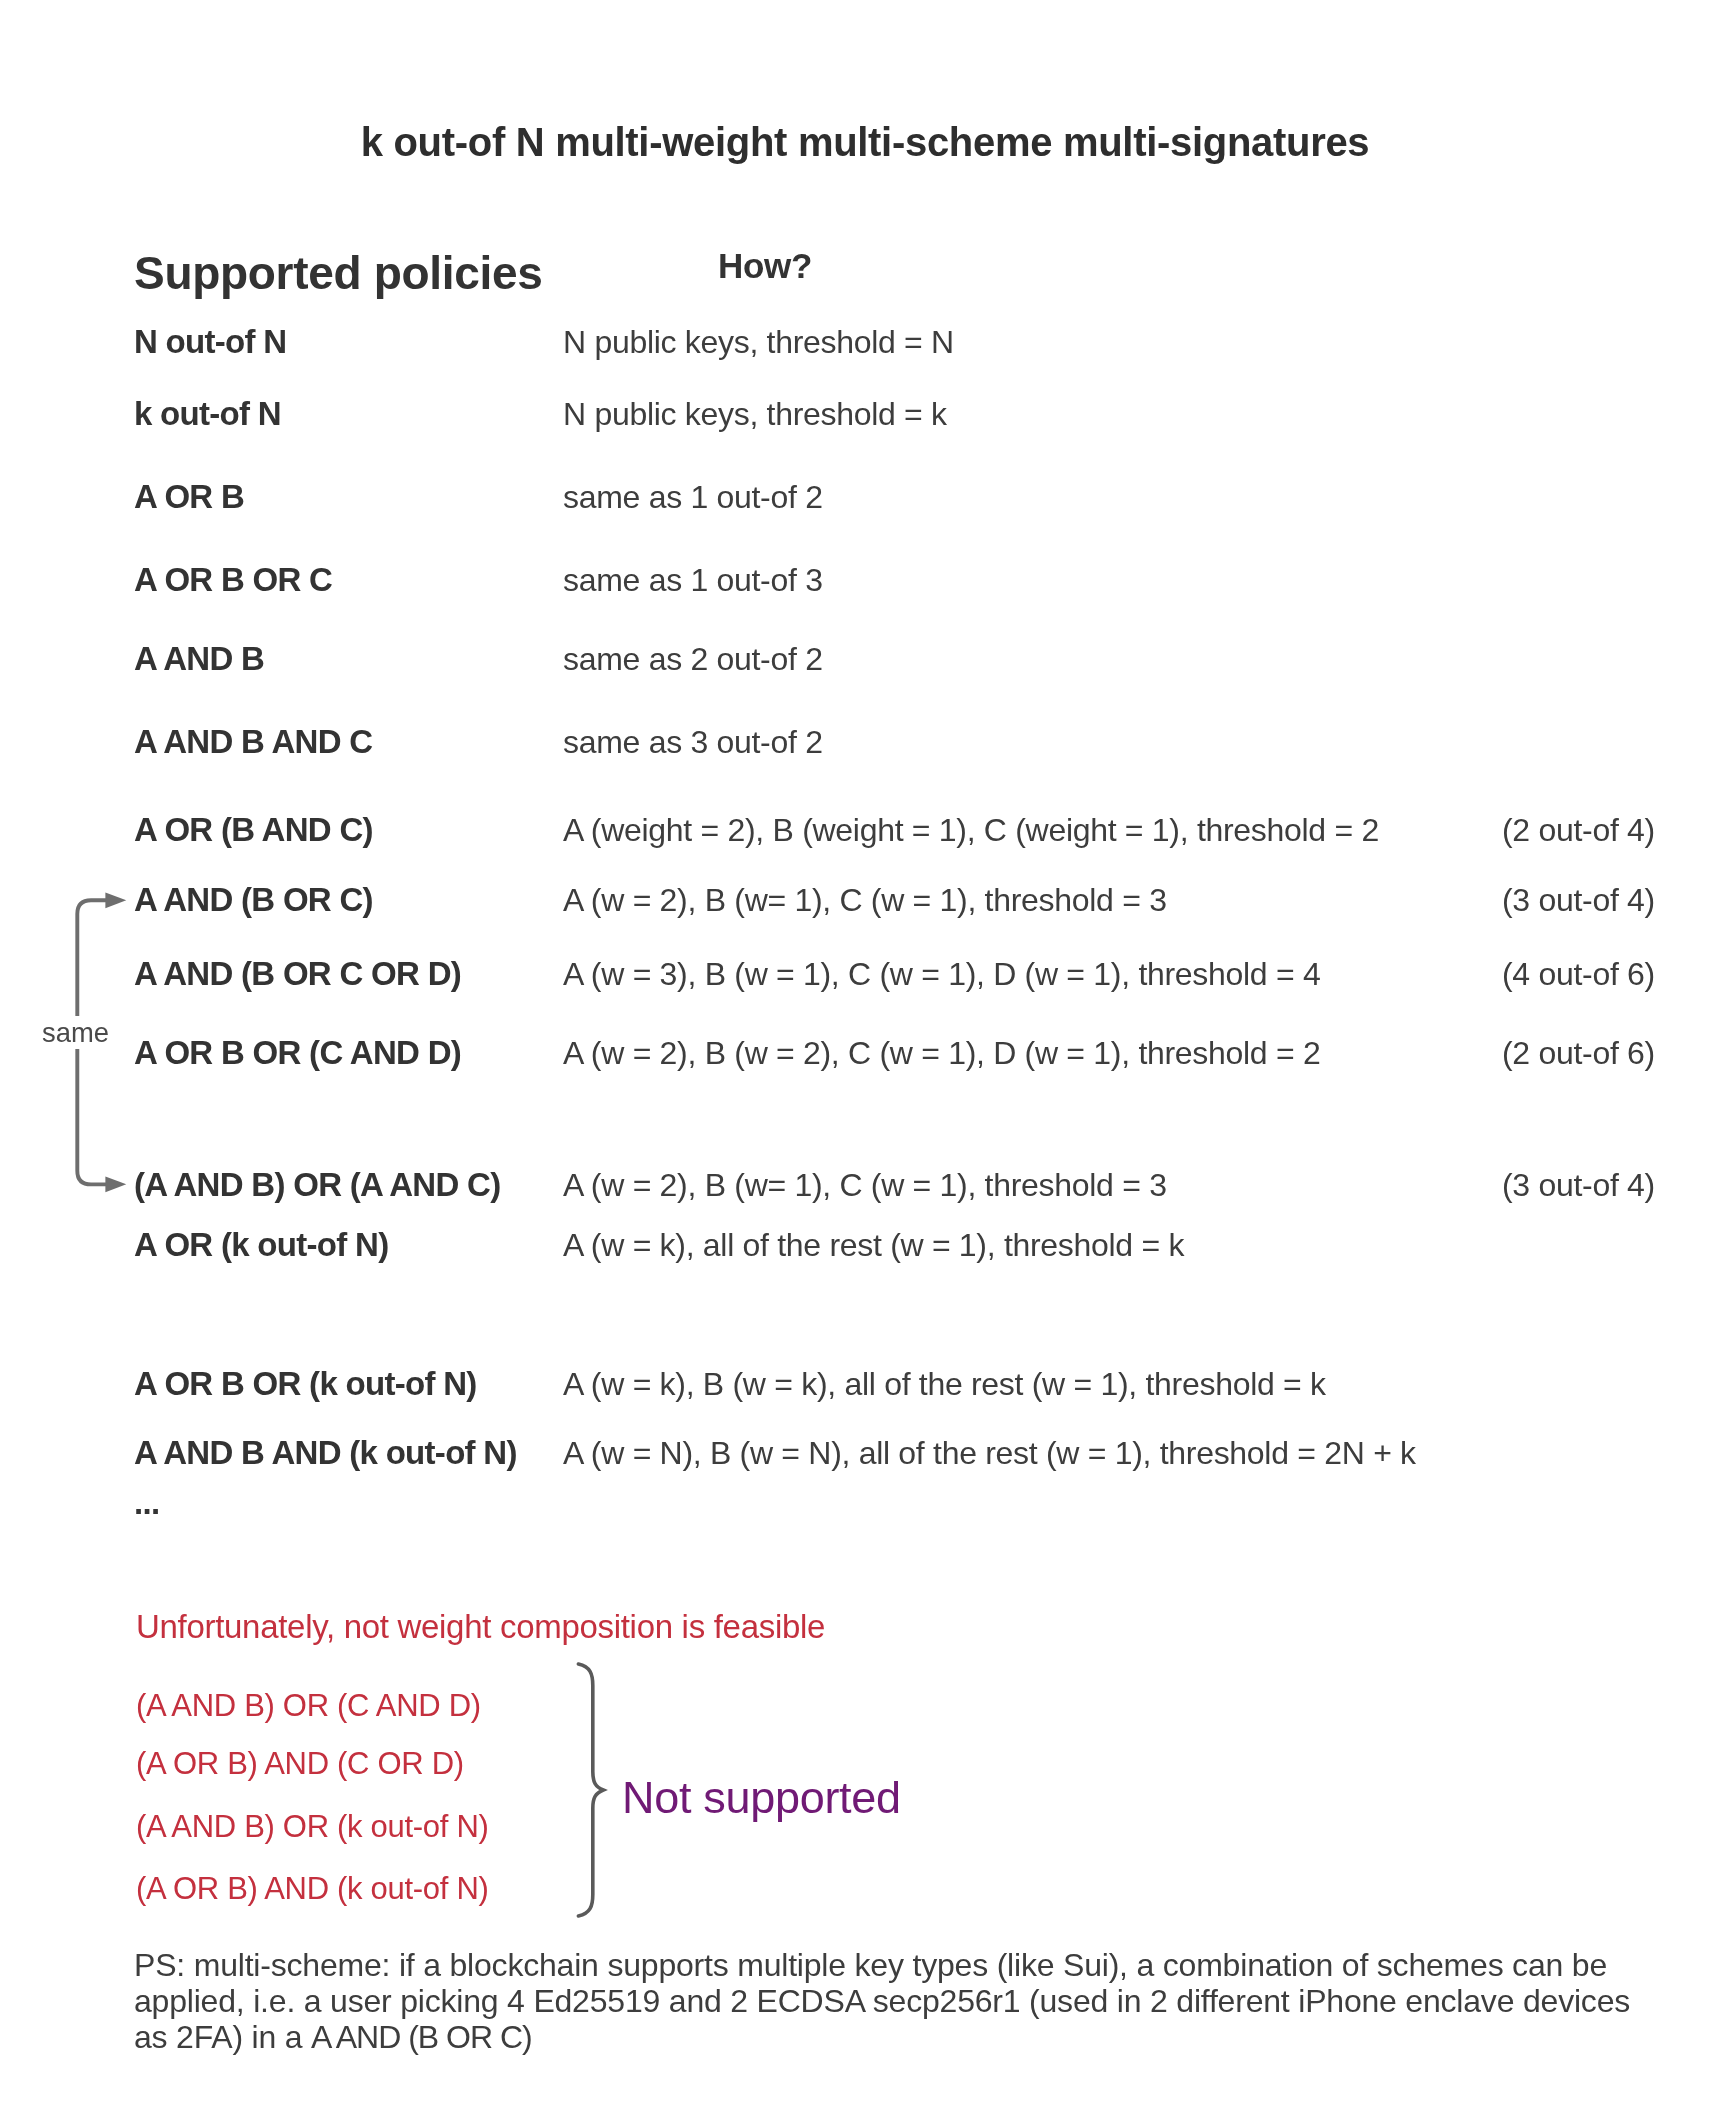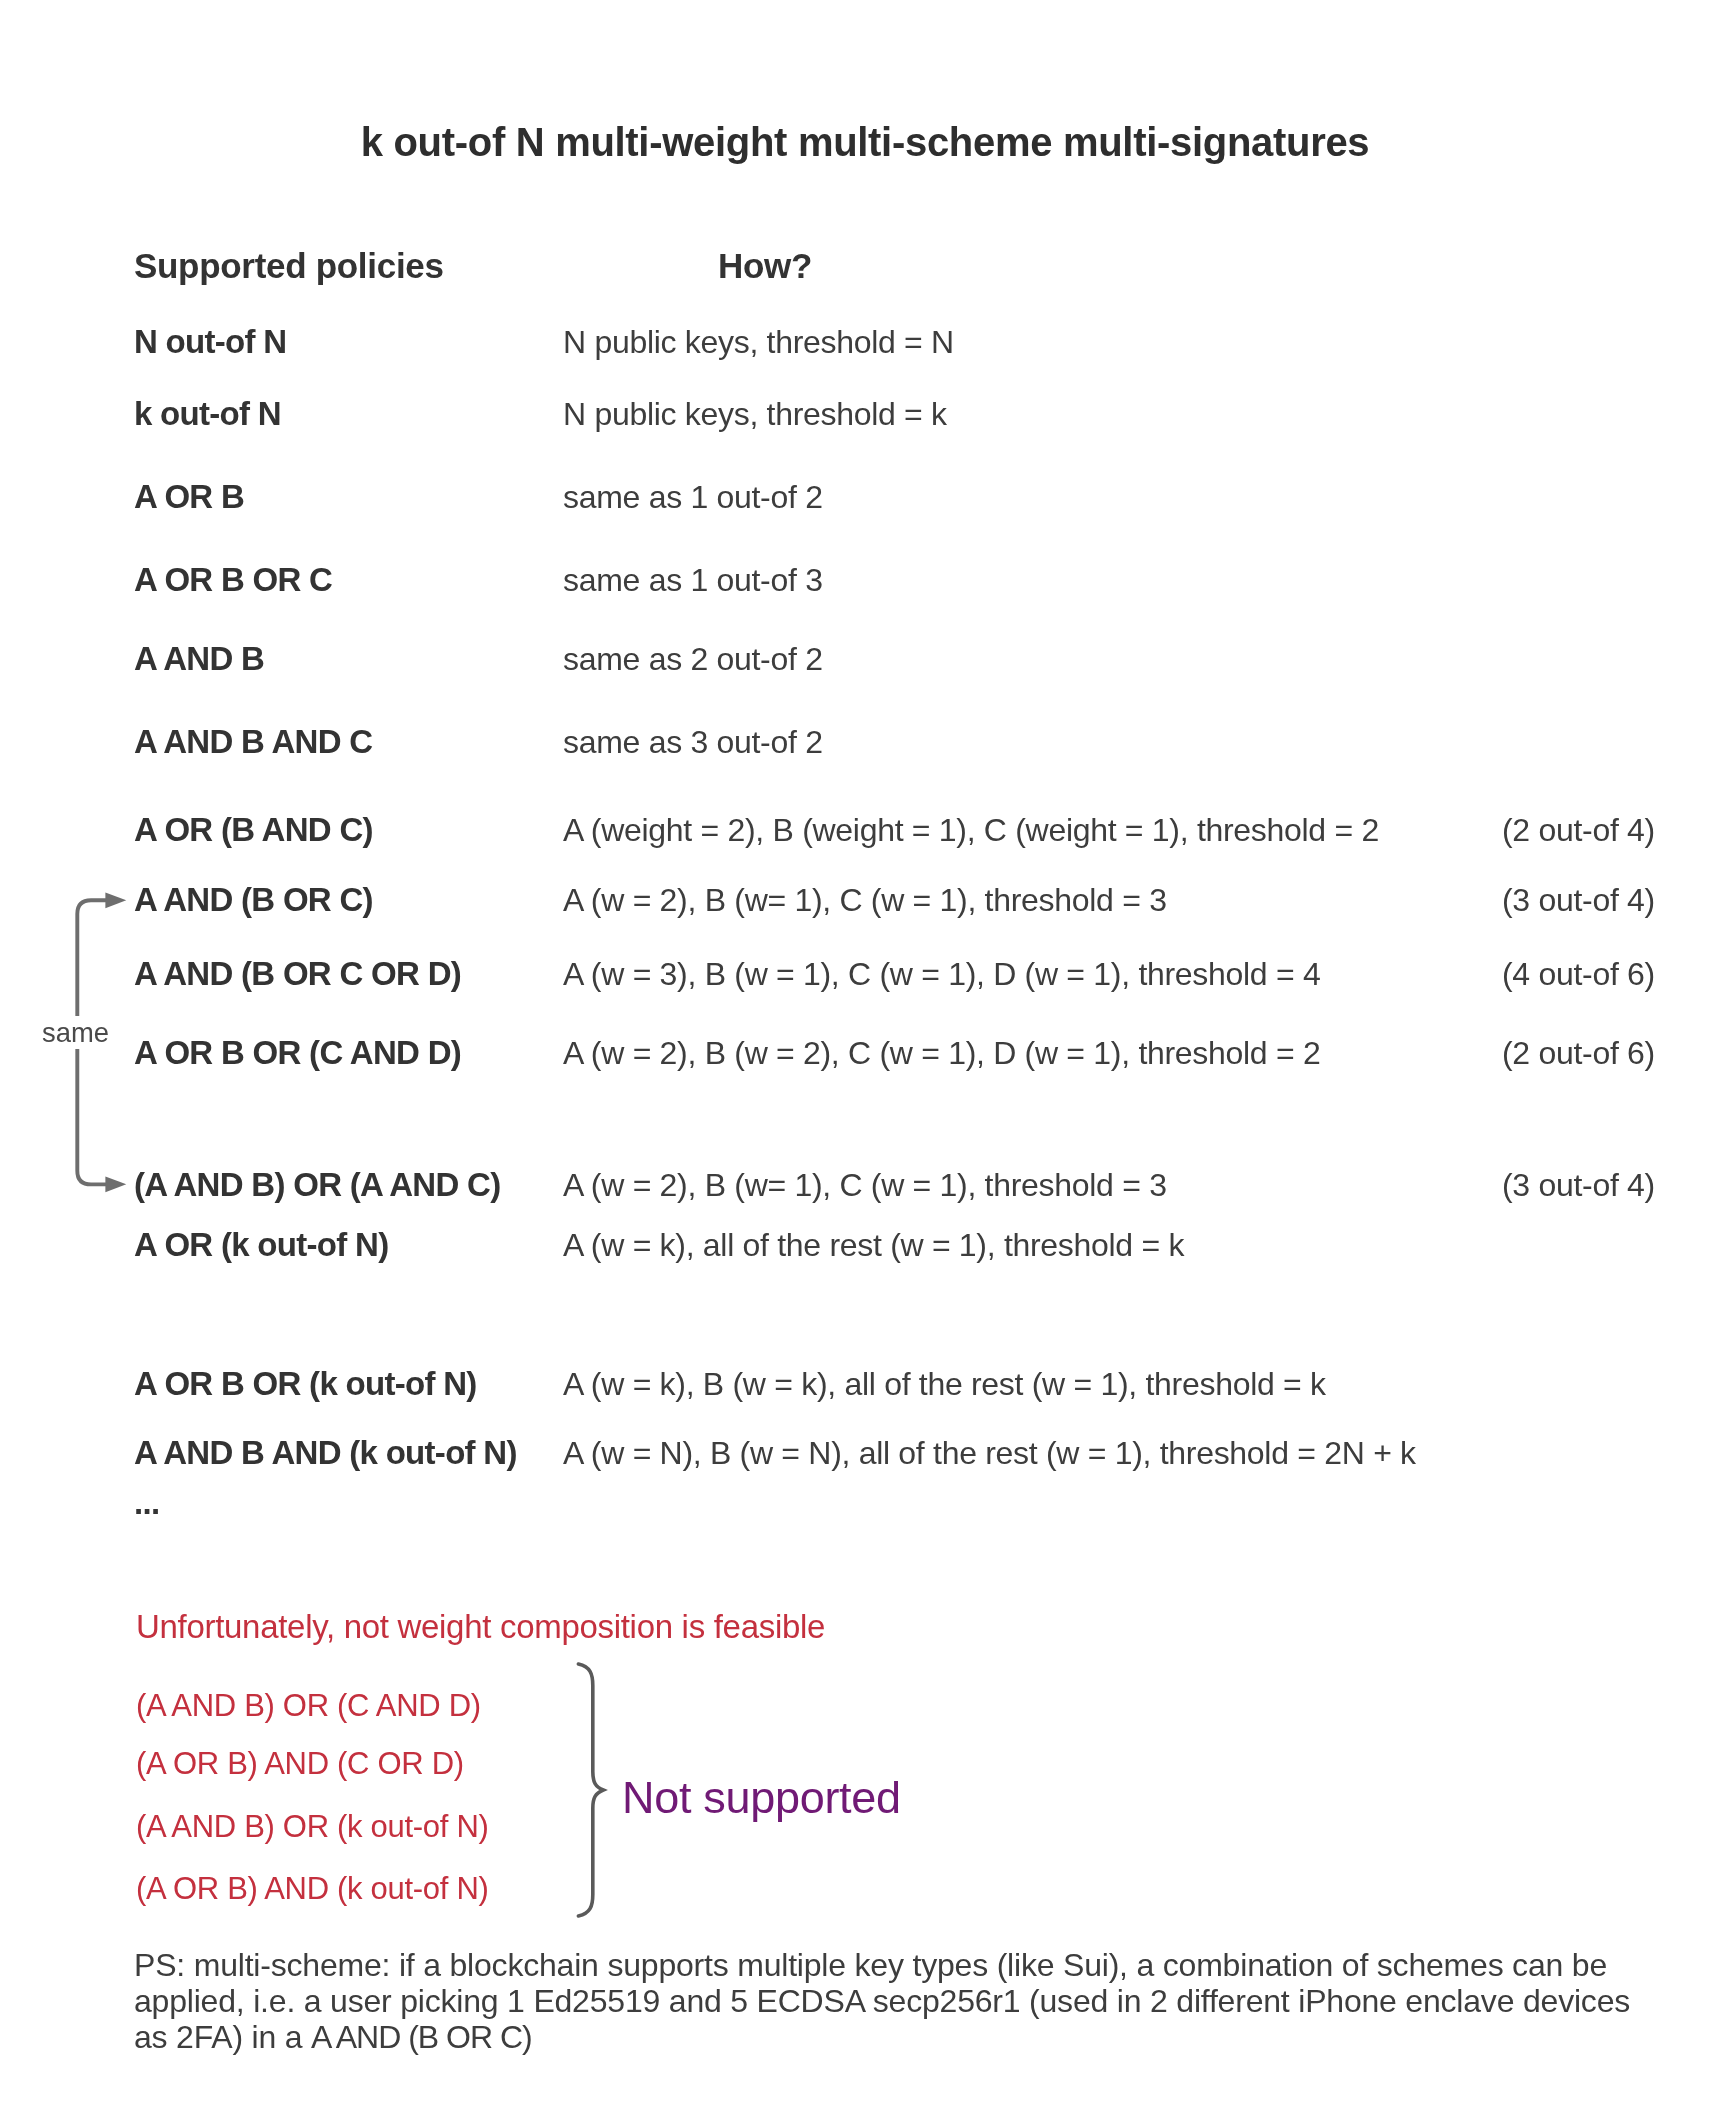--- a/index.html
+++ b/index.html
@@ -9,21 +9,21 @@
     color:#3d3d3d;
   }
   #canvas{position:relative;width:1730px;height:2119px;overflow:hidden;background:#fff;}
 
   .title{
     position:absolute;top:120px;left:0;width:1730px;text-align:center;
     font-size:40px;font-weight:700;color:#2e2e2e;letter-spacing:-0.3px;white-space:nowrap;
   }
 
   .hdr{position:absolute;top:246px;left:0;width:100%;height:46px;}
-  .hdr .h1{position:absolute;left:134px;top:0;font-size:35px;font-weight:700;color:#333;letter-spacing:-0.3px;white-space:nowrap;}
+  .hdr .h1{position:absolute;left:134px;top:0;font-size:46px;font-weight:700;color:#333;letter-spacing:-0.3px;white-space:nowrap;}
   .hdr .h2{position:absolute;left:718px;top:0;font-size:35px;font-weight:700;color:#333;letter-spacing:-0.3px;white-space:nowrap;}
 
   .row{position:absolute;left:0;width:100%;height:46px;}
   .row .policy{
     position:absolute;left:134px;top:0;font-size:33px;font-weight:700;
     color:#333;letter-spacing:-0.7px;white-space:nowrap;line-height:1.15;
   }
   .row .how{
     position:absolute;left:563px;top:1.3px;font-size:32px;font-weight:400;
     color:#3d3d3d;letter-spacing:-0.3px;white-space:nowrap;line-height:1.15;
@@ -158,18 +158,18 @@
   <div class="red-item" style="top:1809px">(A AND B) OR (k out-of N)</div>
   <div class="red-item" style="top:1871px">(A OR B) AND (k out-of N)</div>
 
   <svg class="svg-anchor" style="left:573px;top:1662px" width="37" height="256" viewBox="0 0 56 392">
     <path d="M8 3 C26 7 30 18 30 36 L30 168 C30 184 34 191 46 196 C34 201 30 208 30 224 L30 356 C30 374 26 385 8 389" fill="none" stroke="#5a5a5a" stroke-width="5.5" stroke-linecap="round"></path>
   </svg>
   <div class="not-supported">Not supported</div>
 
   <div class="ps">
     <div>PS: multi-scheme: if a blockchain supports multiple key types (like Sui), a combination of schemes can be</div>
-    <div>applied, i.e. a user picking 1 Ed25519 and 5 ECDSA secp256r1 (used in 2 different iPhone enclave devices</div>
+    <div>applied, i.e. a user picking 4 Ed25519 and 2 ECDSA secp256r1 (used in 2 different iPhone enclave devices</div>
     <div><span>as 2FA) in a </span><span class="code">A AND (B OR C)</span></div>
   </div>
 
 </div>
 
 
 </body></html>

